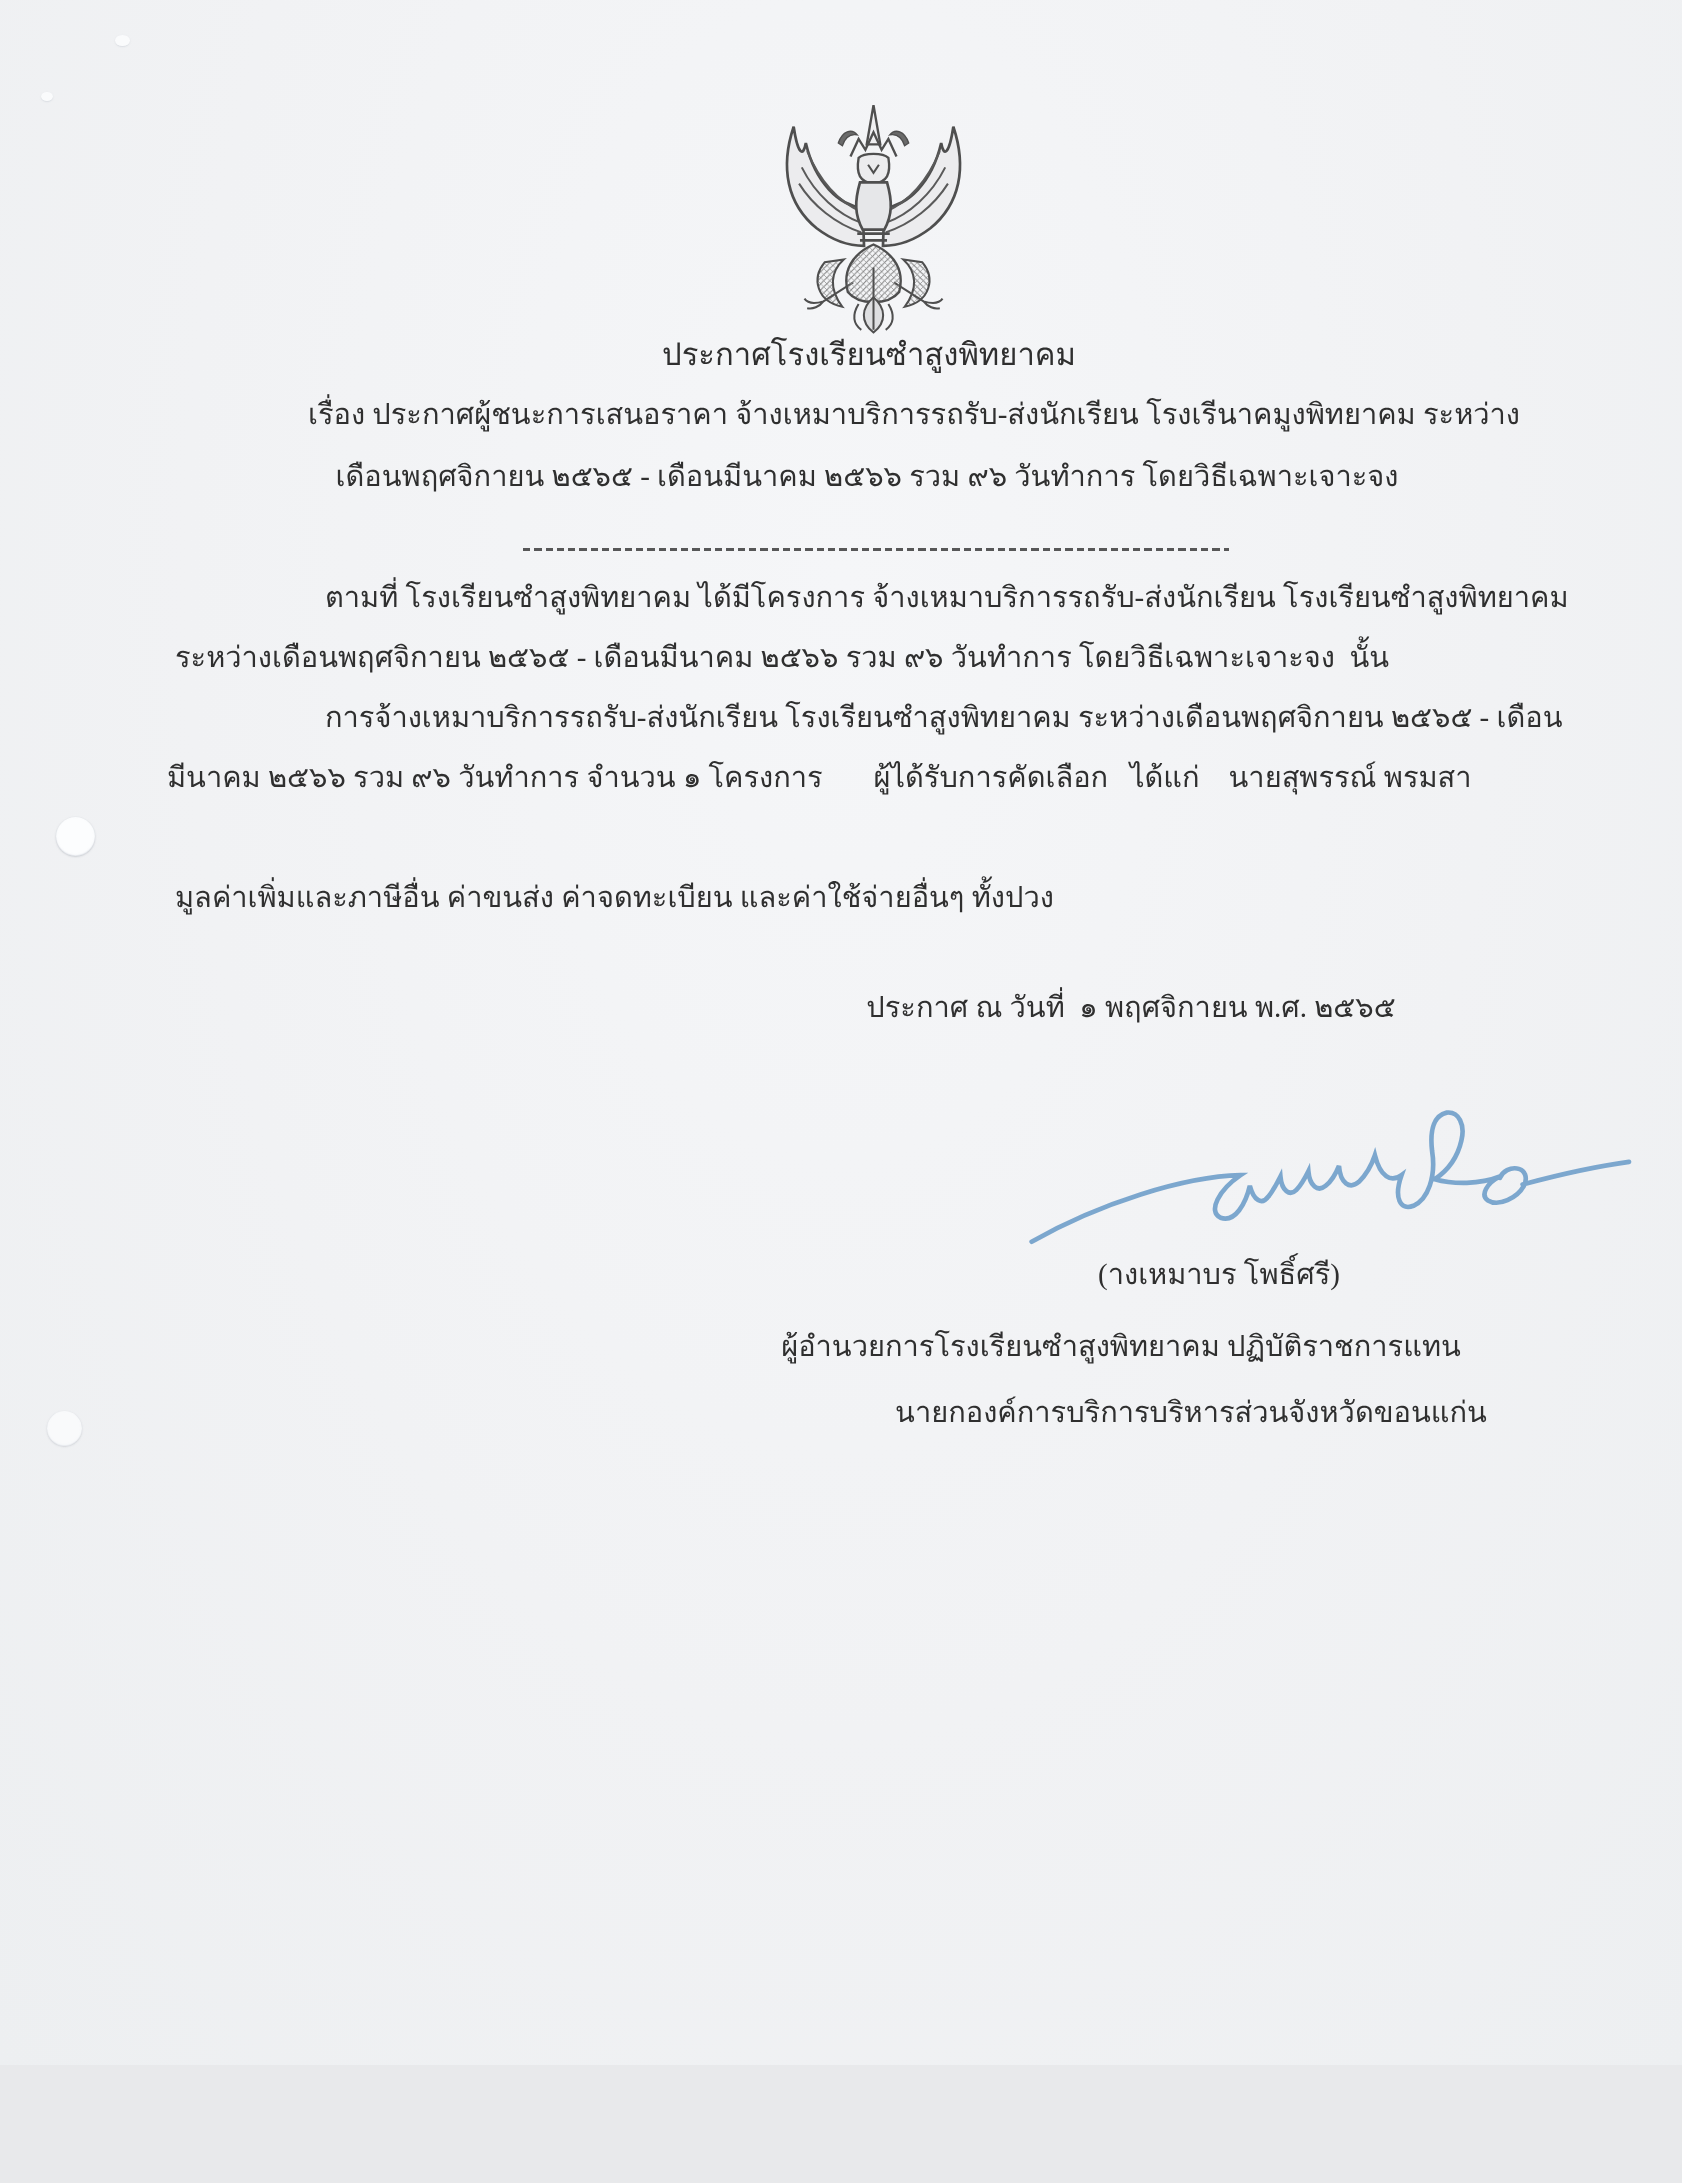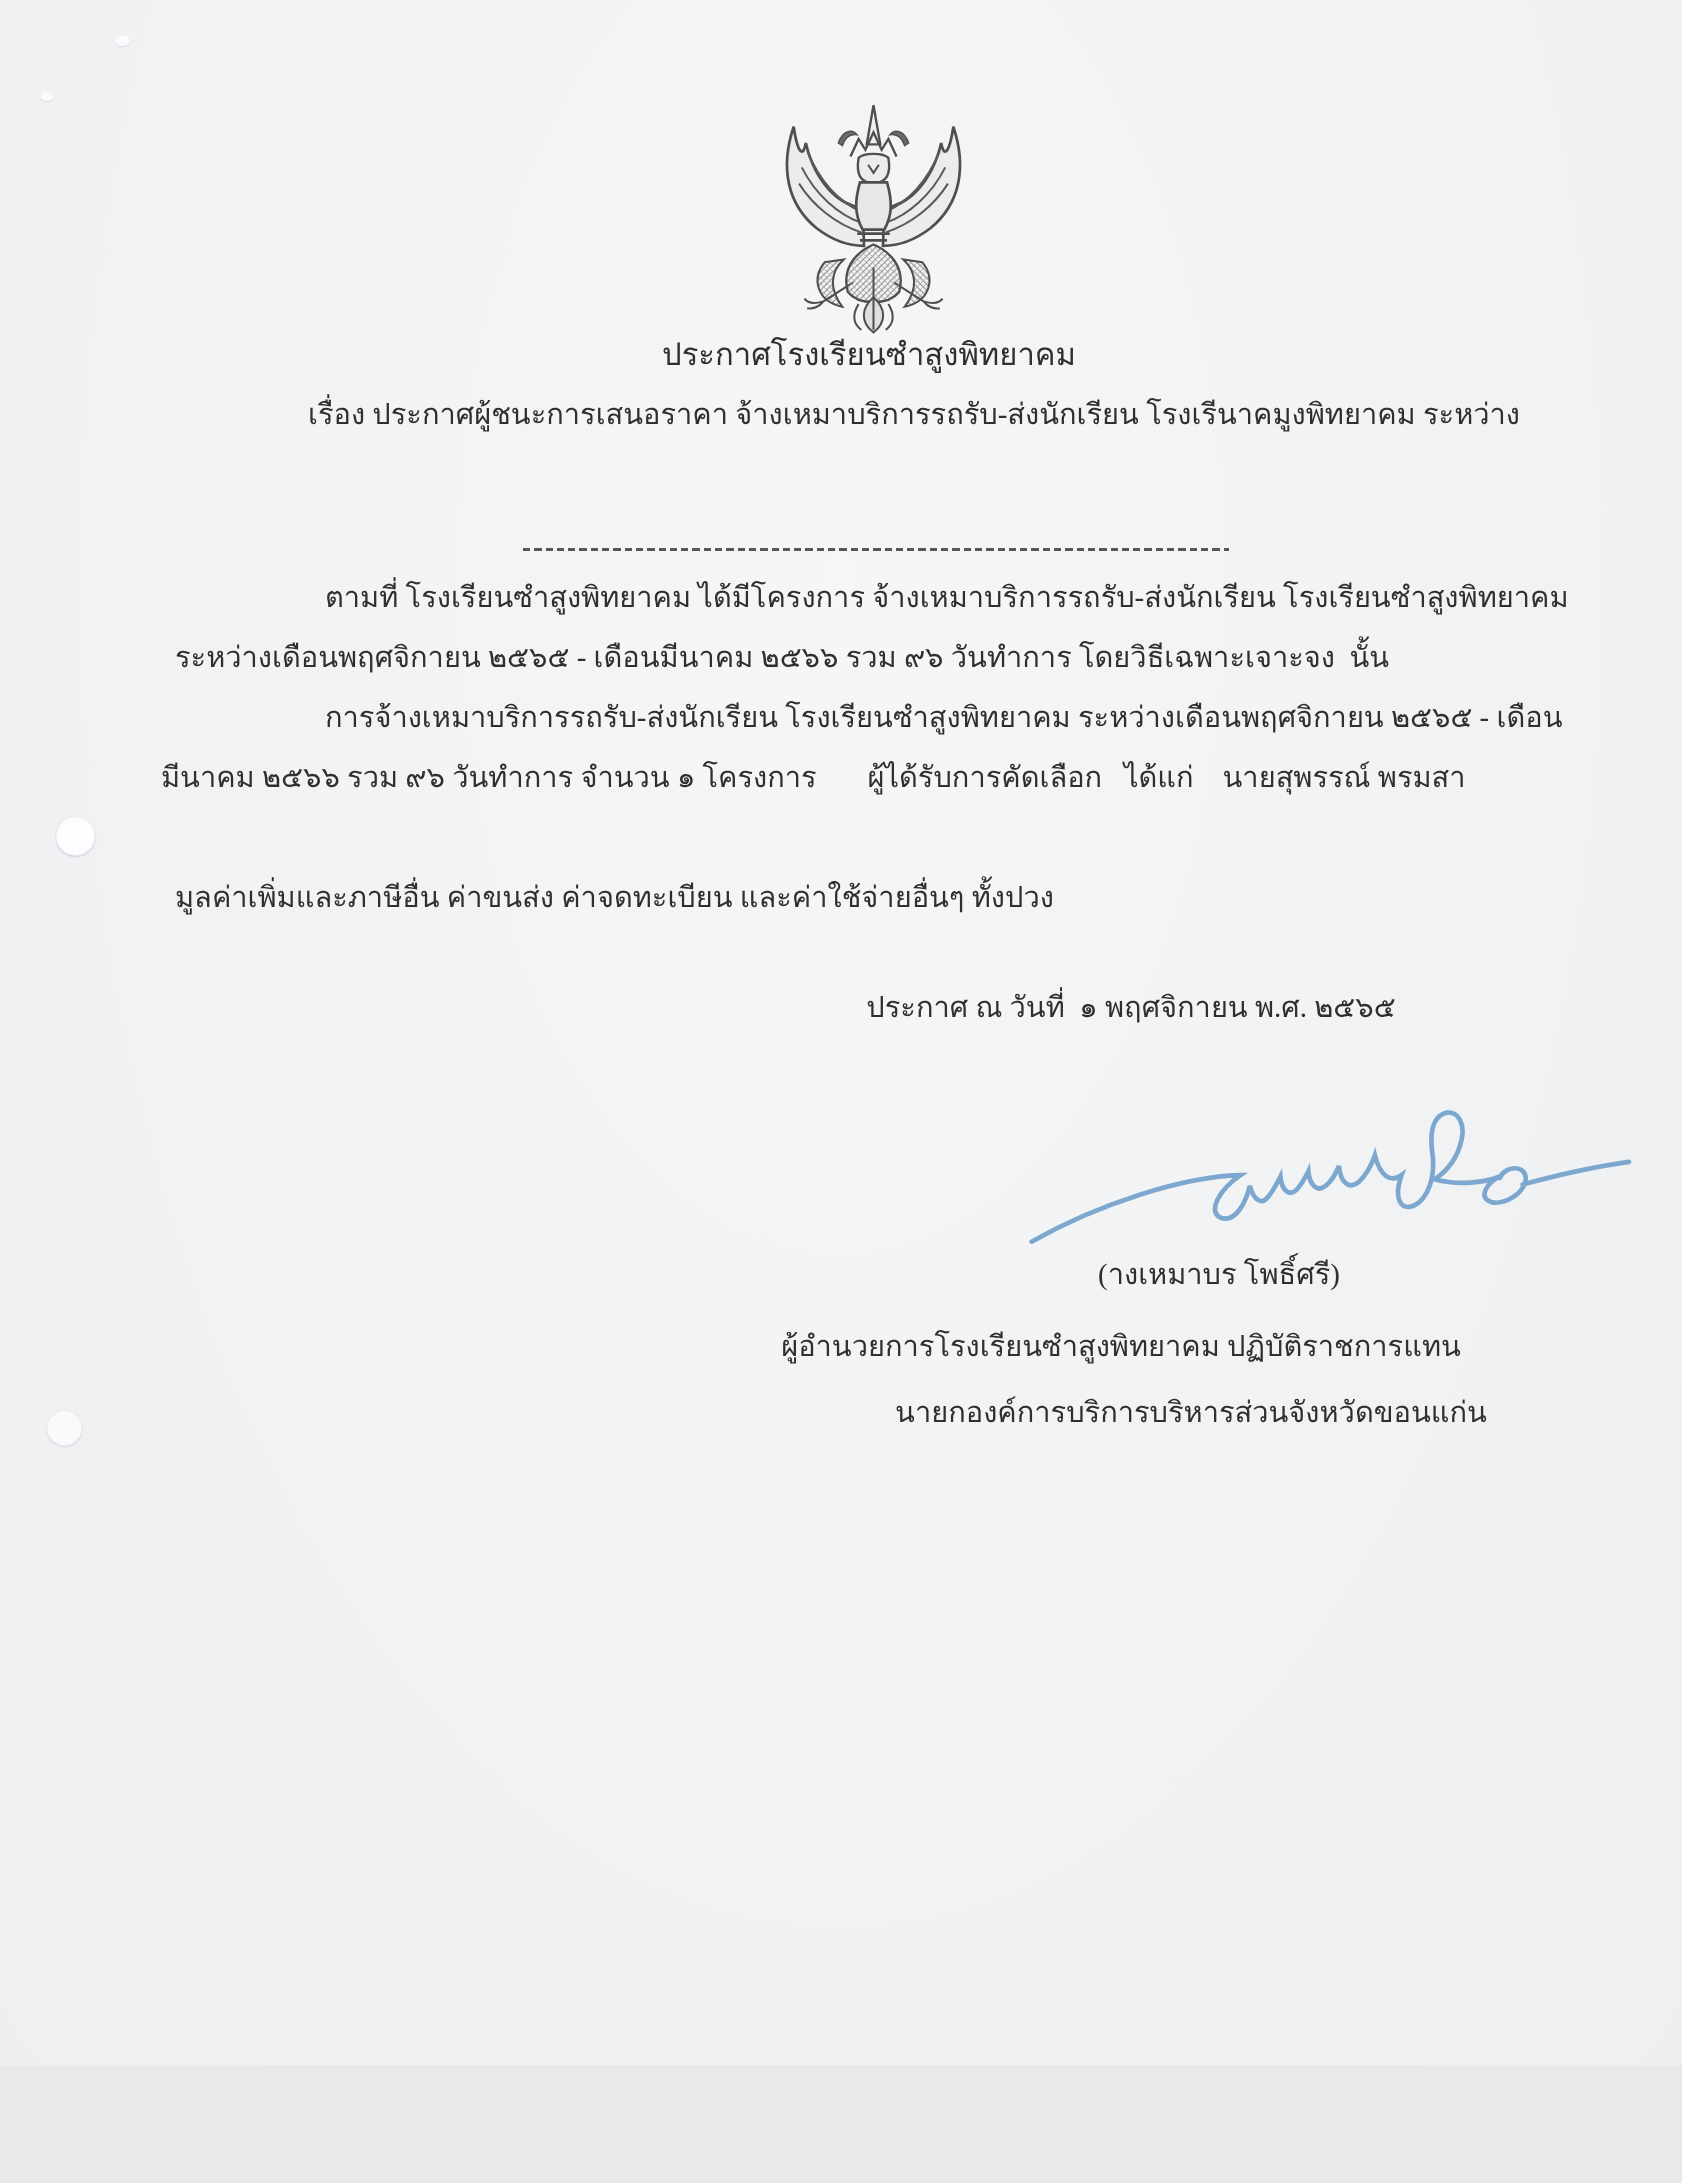--- a/index.html
+++ b/index.html
@@ -70,27 +70,28 @@
 
       <path d="M150,212 C118,226 104,252 112,282 C128,302 172,302 188,282 C196,252 182,226 150,212 Z" fill="url(#hatch)" stroke="#4f4f4f" stroke-width="3.5"></path>
 
       <path d="M150,290 C132,306 130,326 150,342 C170,326 168,306 150,290 Z" fill="#dedfe1" stroke="#4f4f4f" stroke-width="3"></path>
       <path d="M150,246 L150,338 M128,300 C118,316 120,330 132,338 M172,300 C182,316 180,330 168,338" fill="none" stroke="#4f4f4f" stroke-width="3"></path>
     </svg>
   </div>
 
   <div class="abs ctr txt title" style="left:869px;top:337px;">ประกาศโรงเรียนซำสูงพิทยาคม</div>
   <div class="abs ctr txt subj" style="left:914px;top:398px;">เรื่อง ประกาศผู้ชนะการเสนอราคา จ้างเหมาบริการรถรับ-ส่งนักเรียน โรงเรีนาคมูงพิทยาคม ระหว่าง</div>
+  <div class="abs ctr txt subj" style="left:867px;top:460px;">เดือนพฤศจิกายน ๒๕๖๕ - เดือนมีนาคม ๒๕๖๖ รวม ๙๖ วันทำการ โดยวิธีเฉพาะเจาะจง</div>
 
   <div class="abs divider" style="left:523px;top:548px;width:706px;"></div>
 
   <div class="abs txt bodyline" style="left:325px;top:581px;">ตามที่ โรงเรียนซำสูงพิทยาคม ได้มีโครงการ จ้างเหมาบริการรถรับ-ส่งนักเรียน โรงเรียนซำสูงพิทยาคม</div>
   <div class="abs txt bodyline" style="left:175px;top:641px;">ระหว่างเดือนพฤศจิกายน ๒๕๖๕ - เดือนมีนาคม ๒๕๖๖ รวม ๙๖ วันทำการ โดยวิธีเฉพาะเจาะจง  นั้น</div>
   <div class="abs txt bodyline" style="left:325px;top:701px;">การจ้างเหมาบริการรถรับ-ส่งนักเรียน โรงเรียนซำสูงพิทยาคม ระหว่างเดือนพฤศจิกายน ๒๕๖๕ - เดือน</div>
-  <div class="abs txt bodyline" style="left:161px;top:761px;">มีนาคม ๒๕๖๖ รวม ๙๖ วันทำการ จำนวน ๑ โครงการ       ผู้ได้รับการคัดเลือก   ได้แก่    นายสุพรรณ์ พรมสา</div>
+  <div class="abs txt bodyline" style="left:167px;top:761px;">มีนาคม ๒๕๖๖ รวม ๙๖ วันทำการ จำนวน ๑ โครงการ       ผู้ได้รับการคัดเลือก   ได้แก่    นายสุพรรณ์ พรมสา</div>
   <div class="abs txt bodyline" style="left:175px;top:881px;">มูลค่าเพิ่มและภาษีอื่น ค่าขนส่ง ค่าจดทะเบียน และค่าใช้จ่ายอื่นๆ ทั้งปวง</div>
 
   <div class="abs ctr txt sigline" style="left:1123px;top:991px;margin-left:8px;">ประกาศ ณ วันที่  ๑ พฤศจิกายน พ.ศ. ๒๕๖๕</div>
 
   <div class="abs" style="left:1019px;top:1098px;width:620px;height:153px;">
     <svg viewBox="0 0 930 230" width="620" height="153">
       <path d="M18,216 C120,158 248,118 332,116
                C300,138 282,170 302,180 C324,188 340,158 346,132
                C352,154 364,162 374,148 C382,138 388,126 392,118
                C394,140 406,148 416,138 C424,130 430,118 434,110

